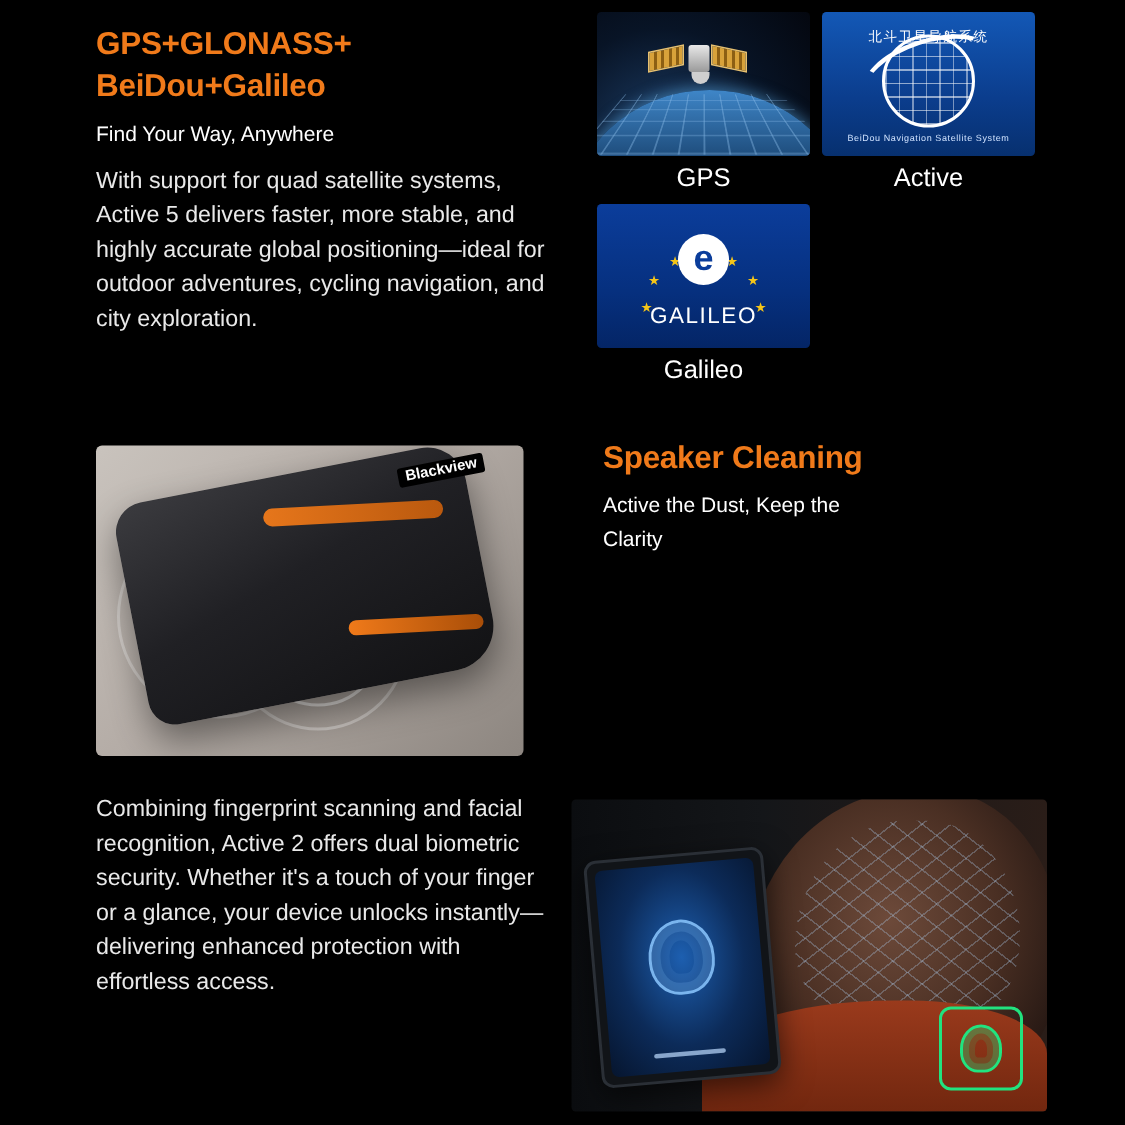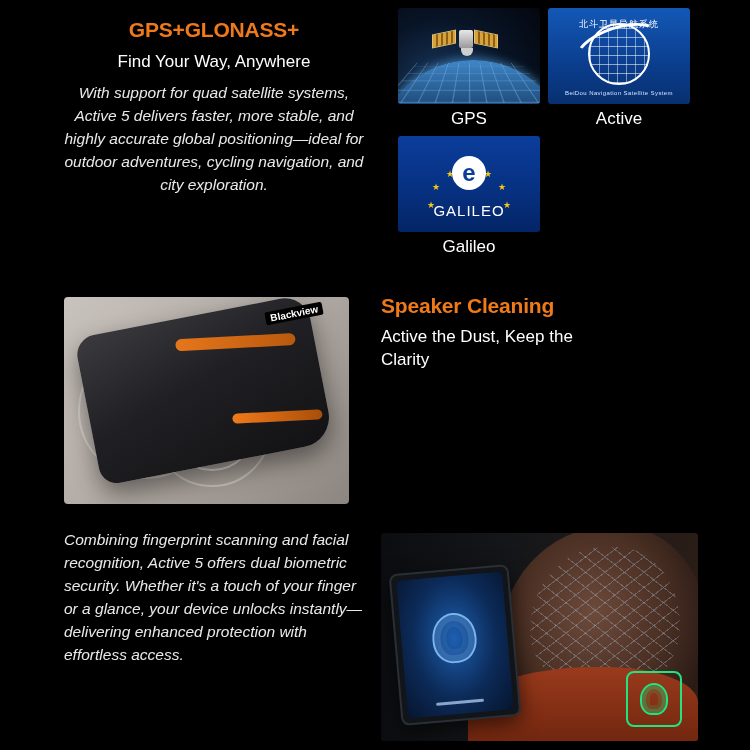--- a/index.html
+++ b/index.html
@@ -19,40 +19,38 @@
   h2.sec-title {
     margin: 0 0 6px 0;
     font-size: 21px;
     line-height: 27px;
     font-weight: bold;
     color: #f07a1a;
     letter-spacing: -0.2px;
   }
   .subhead {
     margin: 0 0 8px 0;
-    font-size: 17px;
+    font-size: 14px;
     line-height: 23px;
     color: #ffffff;
     font-weight: normal;
   }
   .body-text {
     margin: 0;
     font-size: 15.5px;
     line-height: 23px;
     color: #e9e9e9;
     font-weight: normal;
-    font-style: italic;
   }
 
   
   .gps-text {
     position: absolute;
     left: 64px; top: 16px;
     width: 300px;
-    text-align: center;
   }
   .gps-text h2 { font-size: 21px; line-height: 28px; }
 
   
   .tiles {
     position: absolute;
     left: 398px; top: 8px;
     width: 340px;
     display: grid;
     grid-template-columns: 142px 142px;
@@ -186,21 +184,21 @@
     font-size: 24px; font-weight: bold; line-height: 33px; text-align: center;
   }
   .t-galileo .gal-word {
     position: absolute; left: 0; right: 0; bottom: 13px;
     text-align: center; color: #ffffff; font-size: 15px; letter-spacing: 1px;
   }
 
   
   .speaker-text {
     position: absolute;
-    left: 381px; top: 292px;
+    left: 402px; top: 292px;
     width: 316px;
   }
 
   
   .phone-img {
     position: absolute;
     left: 64px; top: 297px;
     width: 285px; height: 207px;
     border-radius: 4px;
     background: linear-gradient(135deg, #c9c3bd 0%, #b4aca6 45%, #8d8680 100%);
@@ -311,20 +309,21 @@
   }
 </style>
 </head>
 <body>
 
 <div class="page">
 
   <div class="gps-text">
     <h2 class="sec-title">
       <span>GPS+GLONASS+</span><br>
+      <span>BeiDou+Galileo</span>
     </h2>
     <p class="subhead">Find Your Way, Anywhere</p>
     <p class="body-text">With support for quad satellite systems, Active 5 delivers faster, more stable, and highly accurate global positioning—ideal for outdoor adventures, cycling navigation, and city exploration.</p>
   </div>
 
   <div class="tiles">
 
     <div class="tile-wrap">
       <div class="tile t-gps">
         <div class="earth"></div>
@@ -383,21 +382,21 @@
     <div class="wave w4"></div>
     <div class="wave w3"></div>
     <div class="device">
       <div class="stripe"></div>
       <div class="stripe2"></div>
     </div>
     <div class="brandtag">Blackview</div>
   </div>
 
   <div class="fp-text">
-    <p class="body-text">Combining fingerprint scanning and facial recognition, Active 5 offers dual biometric security. Whether it's a touch of your finger or a glance, your device unlocks instantly—delivering enhanced protection with effortless access.</p>
+    <p class="body-text">Combining fingerprint scanning and facial recognition, Active 2 offers dual biometric security. Whether it's a touch of your finger or a glance, your device unlocks instantly—delivering enhanced protection with effortless access.</p>
   </div>
 
   <div class="fp-img">
     <div class="face"></div>
     <div class="mesh"></div>
     <div class="sweater"></div>
     <div class="tablet">
       <div class="screen">
         <div class="fp-glyph"></div>
         <div class="bar"></div>

